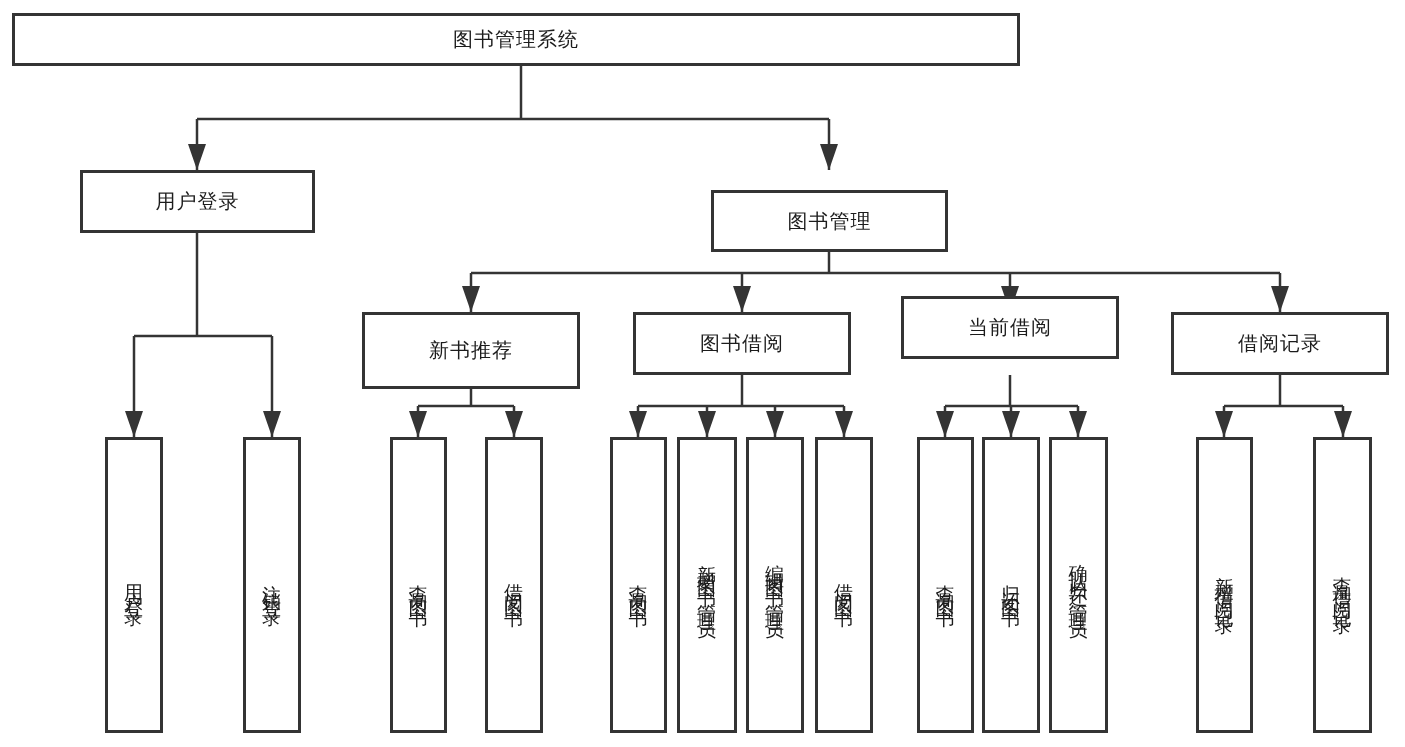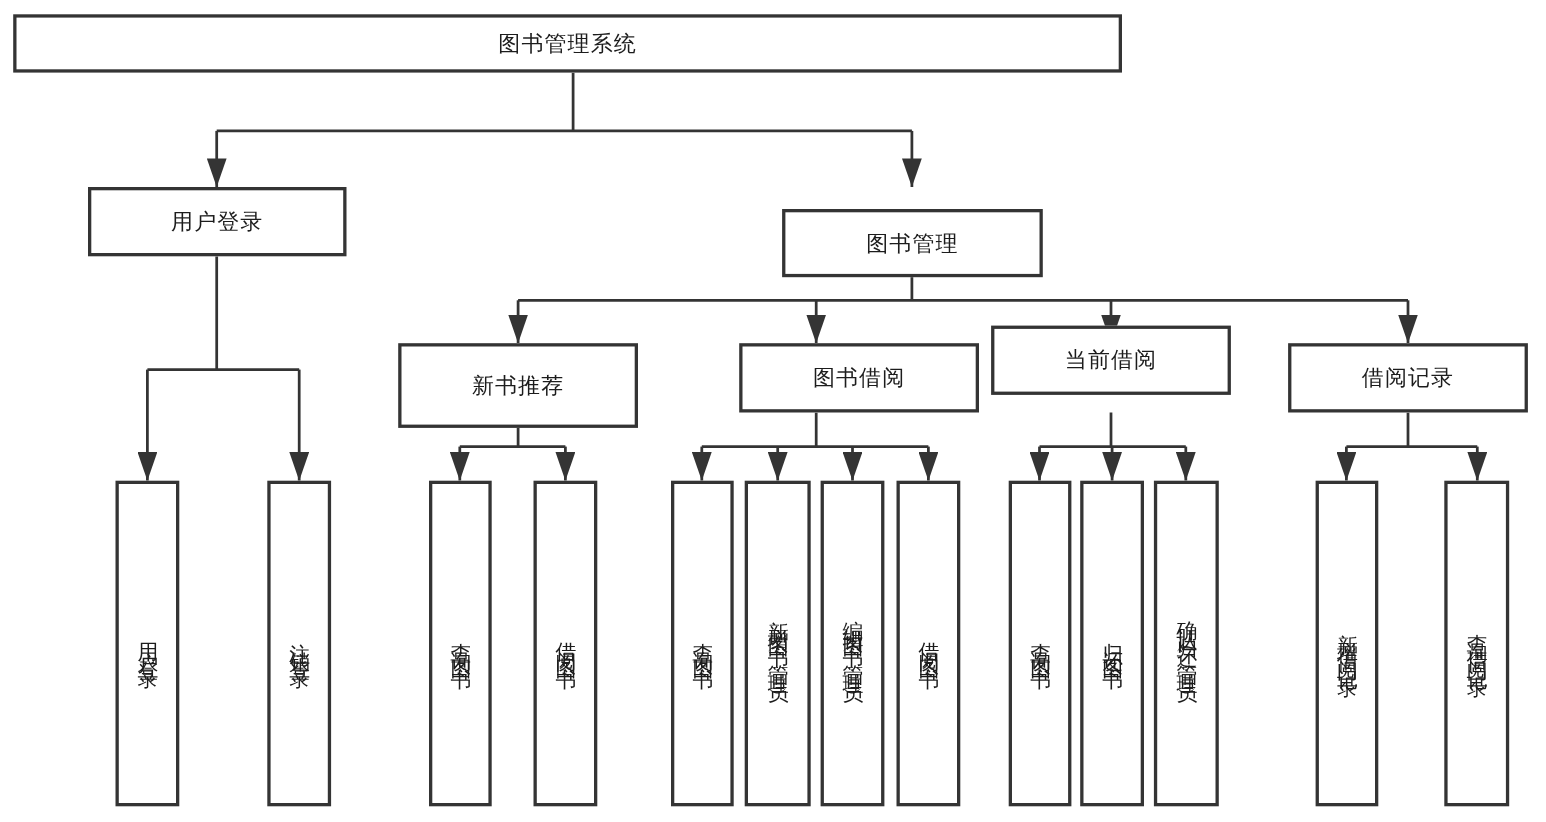--- a/index.html
+++ b/index.html
@@ -88,21 +88,21 @@
   <div class="box h" style="left:80px;top:170px;width:235px;height:63px;">
     <span>用户登录</span>
   </div>
   <div class="box h" style="left:711px;top:170px;width:237px;height:62px;margin-top:20px;">
     <span>图书管理</span>
   </div>
 
   <div class="box h" style="left:362px;top:312px;width:218px;height:77px;">
     <span>新书推荐</span>
   </div>
-  <div class="box h" style="left:633px;top:312px;width:218px;height:63px;margin-left:39px;">
+  <div class="box h" style="left:633px;top:312px;width:218px;height:63px;">
     <span>图书借阅</span>
   </div>
   <div class="box h" style="left:901px;top:296px;width:218px;height:63px;">
     <span>当前借阅</span>
   </div>
   <div class="box h" style="left:1171px;top:312px;width:218px;height:63px;">
     <span>借阅记录</span>
   </div>
 
   <div class="box v" style="left:105px;top:437px;width:58px;height:296px;">

